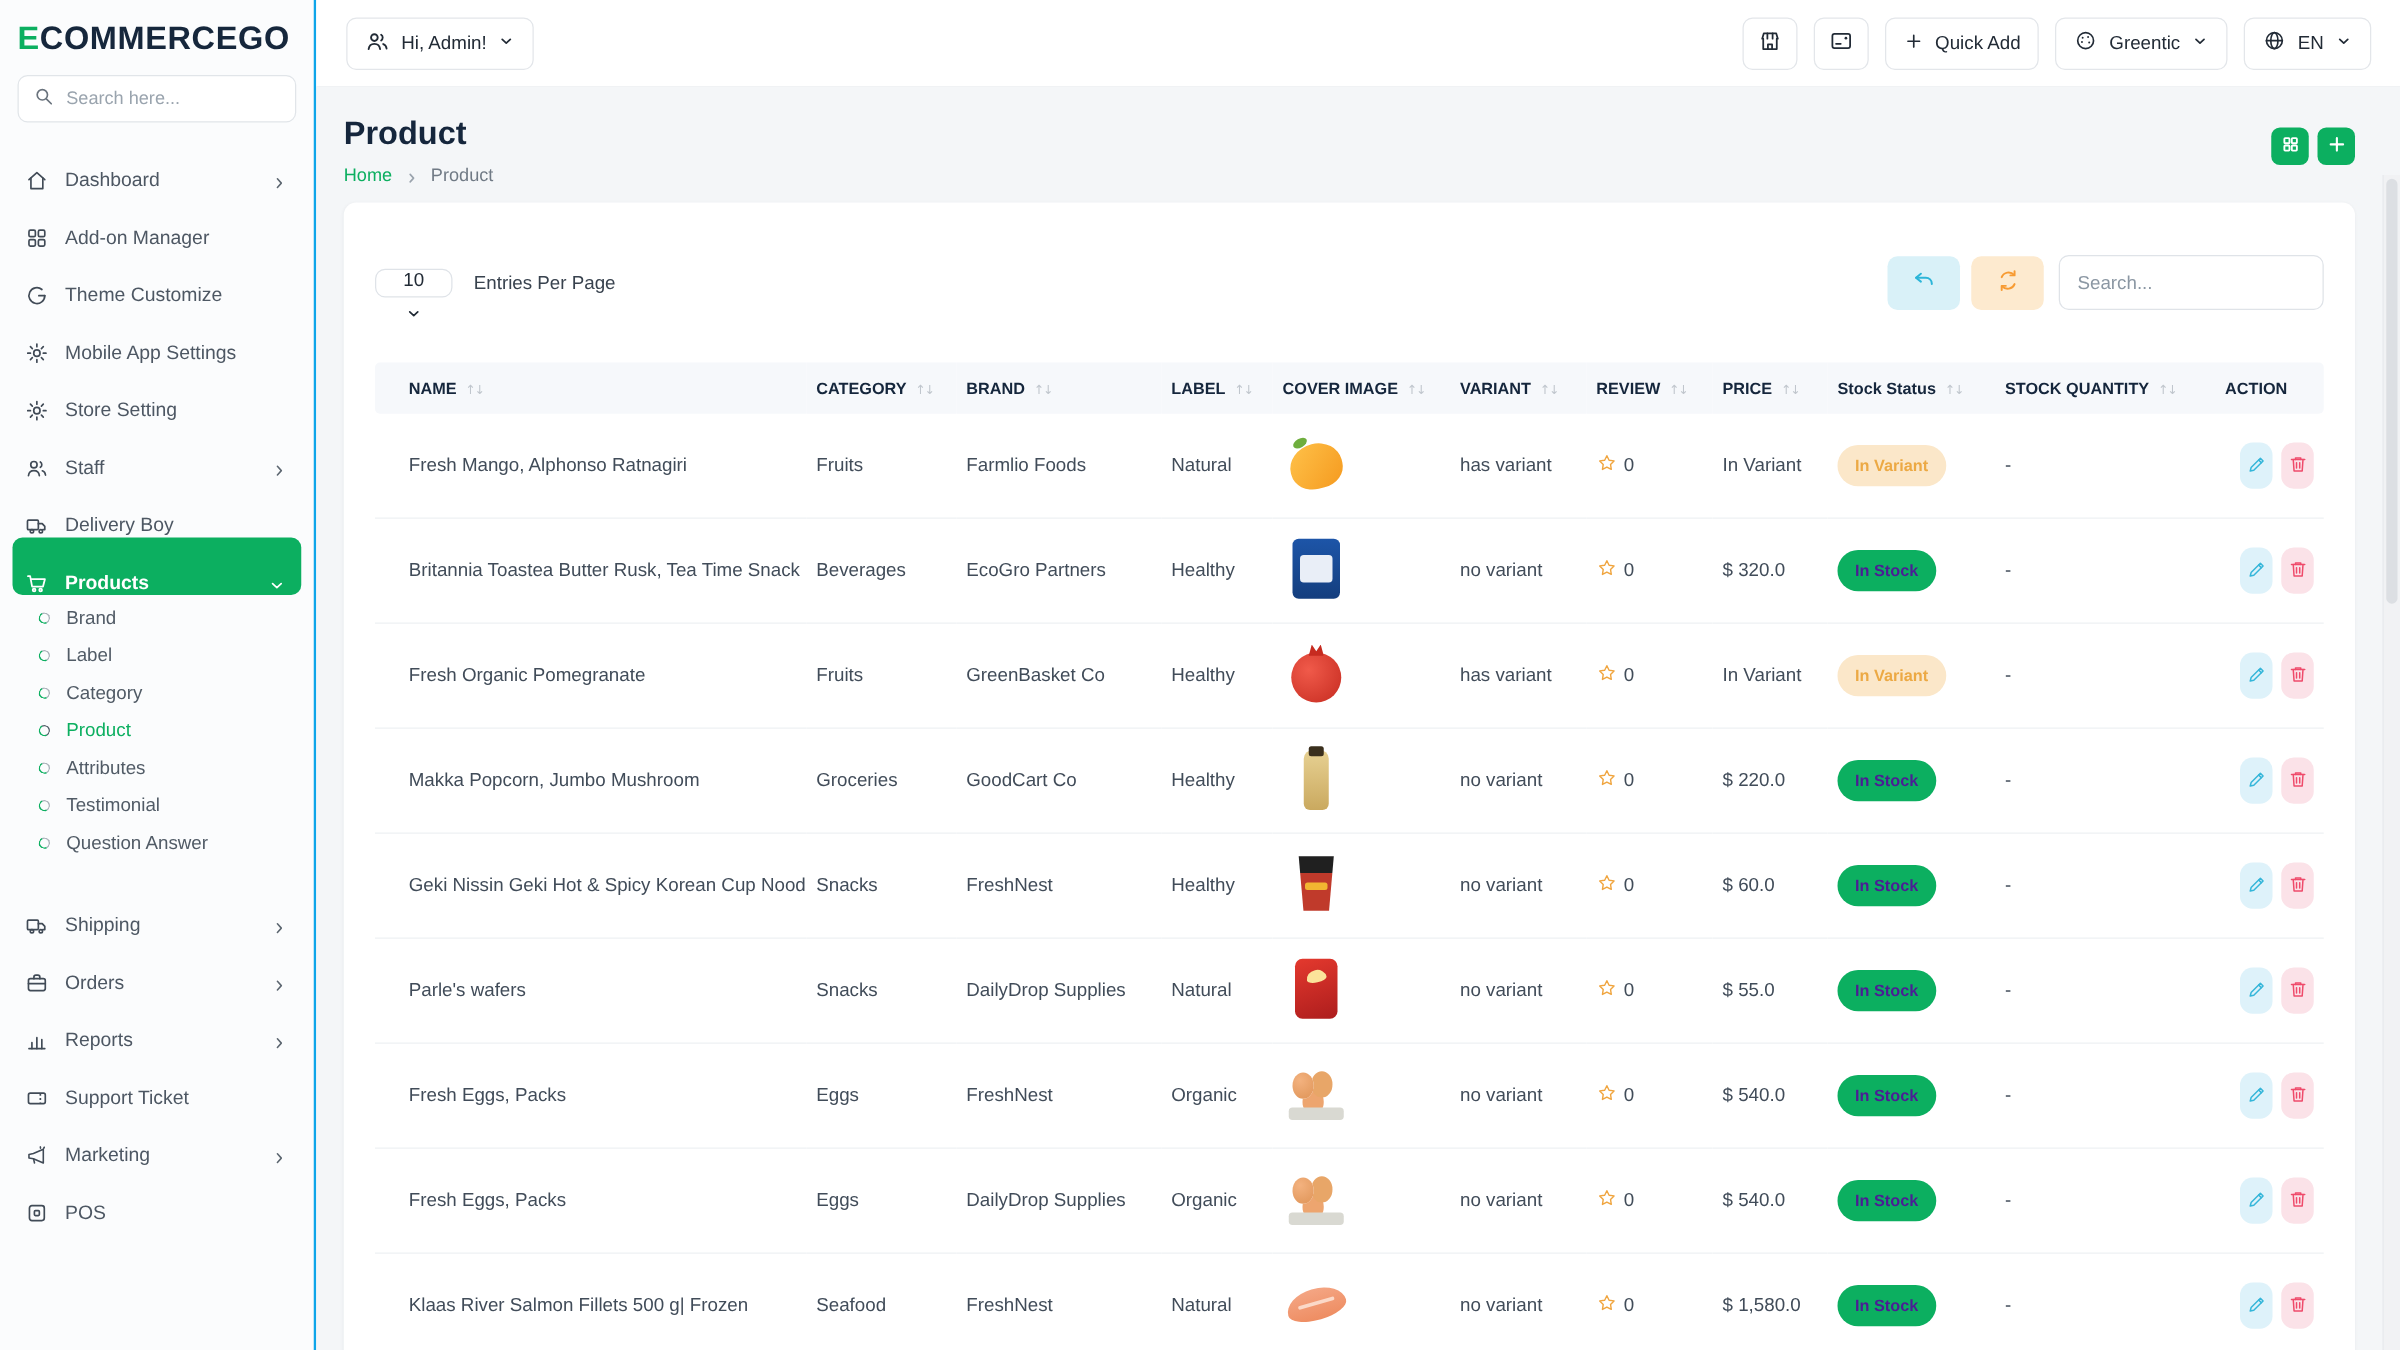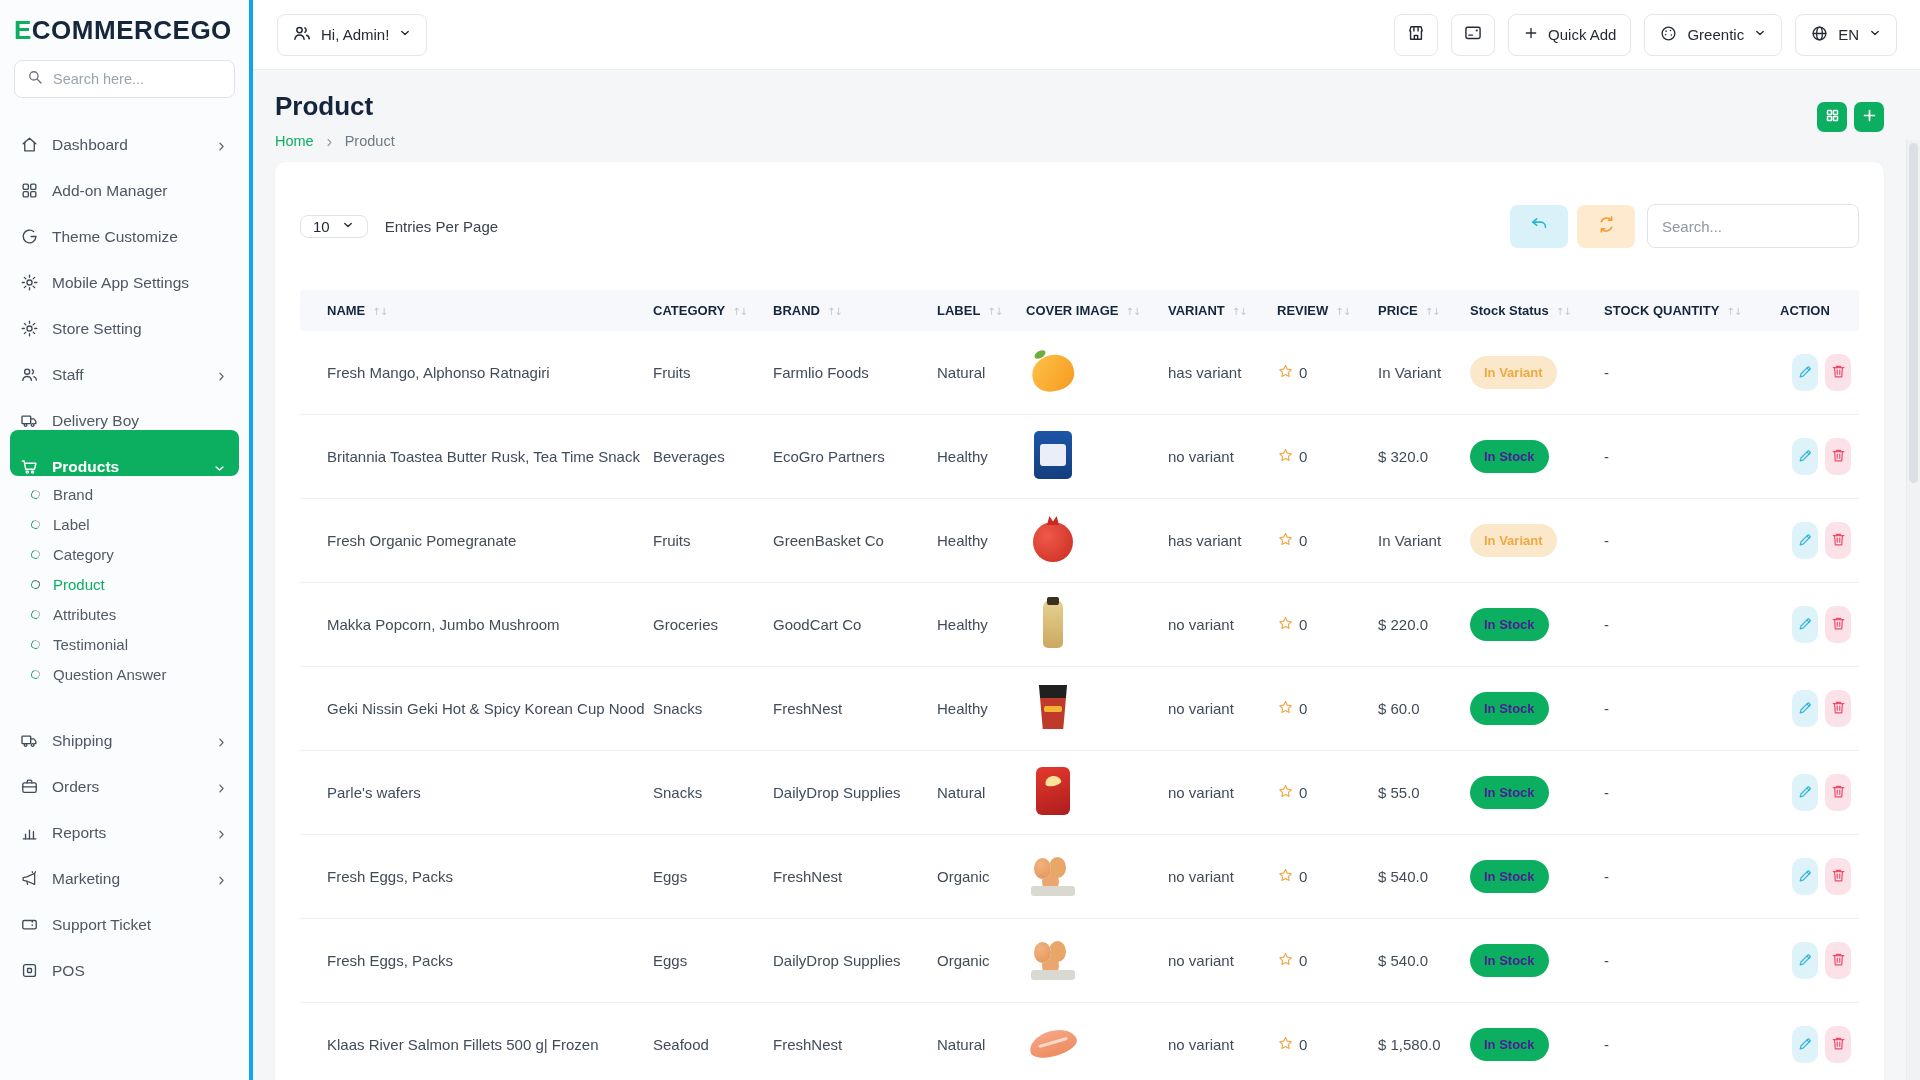--- a/index.html
+++ b/index.html
@@ -1,21 +1,21 @@
 <!DOCTYPE html>
 <html><head>
 <meta charset="utf-8">
 <style>
   * { margin:0; padding:0; box-sizing:border-box; }
   html,body { width:1920px; height:1080px; overflow:hidden; }
   body { font-family:"Liberation Sans", sans-serif; background:#fff; color:#414c59; }
   .app { display:flex; height:100%; }
 
   
-  .sidebar { width:253px; flex-shrink:0; background:#fbfcfd; border-right:4px solid #0ea5e9; overflow:hidden; }
+  .sidebar { width:253px; flex-shrink:0; background:#fbfcfd; border-right:2px solid #0ea5e9; overflow:hidden; }
   .logo { padding:15px 14px 10px; font-size:26px; font-weight:800; letter-spacing:.5px; color:#16273c; white-space:nowrap; }
   .logo .accent { color:#0caf60; }
   .side-search { margin:4px 14px 8px; height:38px; border:1px solid #e1e5e9; border-radius:8px; background:#fff; display:flex; align-items:center; gap:9px; padding:0 11px; }
   .side-search svg { flex-shrink:0; }
   .side-search input { border:none; outline:none; width:100%; font-size:14.5px; font-family:inherit; color:#3c4654; background:transparent; }
   .side-search input::placeholder { color:#9aa4ae; }
   .nav { margin-top:10px; }
   .nav-item { height:46px; display:flex; align-items:flex-end; gap:13px; padding:0 20px; font-size:15.5px; color:#4d5763; cursor:pointer; }
   .nav-item .nicon { display:flex; width:19px; justify-content:center; }
   .nav-item svg { stroke:#414b57; }
@@ -43,21 +43,21 @@
   .page-title { font-size:26px; font-weight:700; color:#15263c; margin:4px 0 11px; }
   .breadcrumb { display:flex; align-items:flex-end; gap:9px; font-size:14.5px; }
   .crumb-home { color:#0caf60; cursor:pointer; }
   .crumb-sep svg { stroke:#9aa3ad; display:block; }
   .crumb-cur { color:#707a85; }
   .head-actions { display:flex; gap:7px; margin-top:15px; }
   .sq-btn { width:30px; height:30px; border-radius:7px; background:#0caf60; border:none; display:flex; align-items:center; justify-content:center; cursor:pointer; }
 
   .card { background:#fff; border-radius:10px; margin-top:13px; padding:42px 25px 20px; box-shadow:0 1px 3px rgba(20,30,50,.05); height:950px; }
   .card-toolbar { display:flex; align-items:center; margin-bottom:42px; }
-  .entries { height:23px; min-width:62px; border:1px solid #dfe3e8; border-radius:8px; display:flex; align-items:center; gap:11px; padding:0 12px; font-size:15px; color:#222b36; cursor:pointer; background:#fff; }
+  .entries { height:23px; min-width:62px; border:1px solid #dfe3e8; border-radius:8px; display:flex; align-items:center; gap:11px; padding:0 12px; font-size:15px; color:#222b36; cursor:pointer; background:#fff;flex-direction:column; }
   .entries svg { stroke:#222b36; }
   .entries-label { margin-left:17px; font-size:15px; color:#38424e; }
   .tool-right { margin-left:auto; display:flex; align-items:center; }
   .soft-btn { width:58px; height:43px; border:none; border-radius:8px; display:flex; align-items:center; justify-content:center; cursor:pointer; }
   .soft-undo { background:#d9f1f8; margin-right:9px; }
   .soft-undo svg { stroke:#2cb5d8; }
   .soft-refresh { background:#fdeacf; }
   .soft-refresh svg { stroke:#f79b33; }
   .table-search { width:212px; height:44px; border:1px solid #dfe3e8; border-radius:8px; padding:0 14px; font-size:15px; font-family:inherit; color:#222b36; margin-left:12px; outline:none; background:#fff; }
   .table-search::placeholder { color:#8b97a3; }
@@ -291,41 +291,41 @@
           </span>
         <span>Reports</span>
         <span class="chev">
             <svg width="15" height="15" viewBox="0 0 24 24" fill="none" stroke-width="2" stroke-linecap="round" stroke-linejoin="round">
               <path d="M9.5 6.5l5 5.5-5 5.5"></path>
             </svg>
           </span>
       </div>
       <div class="nav-item">
         <span class="nicon">
+            <svg width="19" height="19" viewBox="0 0 24 24" fill="none" stroke-width="1.7" stroke-linejoin="round">
+              <rect x="3.5" y="7" width="17" height="10.5" rx="1.8"></rect>
+              <path d="M15.5 7.5v9.5" stroke-dasharray="2 2.4"></path>
+            </svg>
+          </span>
+        <span>Support Ticket</span>
+      </div>
+      <div class="nav-item">
+        <span class="nicon">
             <svg width="19" height="19" viewBox="0 0 24 24" fill="none" stroke-width="1.6" stroke-linecap="round" stroke-linejoin="round">
               <path d="M4 10.8v3.6l4.5.8 10 4.3V5.5L8.5 9.9 4 10.8z"></path>
               <path d="M8.7 15.5l.9 4"></path>
               <path d="M15.5 3.2l.2 1.2M19.5 3.5l-.6 1.2"></path>
             </svg>
           </span>
         <span>Marketing</span>
         <span class="chev">
             <svg width="15" height="15" viewBox="0 0 24 24" fill="none" stroke-width="2" stroke-linecap="round" stroke-linejoin="round">
               <path d="M9.5 6.5l5 5.5-5 5.5"></path>
             </svg>
           </span>
-      </div>
-      <div class="nav-item">
-        <span class="nicon">
-            <svg width="19" height="19" viewBox="0 0 24 24" fill="none" stroke-width="1.7" stroke-linejoin="round">
-              <rect x="3.5" y="7" width="17" height="10.5" rx="1.8"></rect>
-              <path d="M15.5 7.5v9.5" stroke-dasharray="2 2.4"></path>
-            </svg>
-          </span>
-        <span>Support Ticket</span>
       </div>
       <div class="nav-item">
         <span class="nicon">
             <svg width="19" height="19" viewBox="0 0 24 24" fill="none" stroke-width="1.7" stroke-linejoin="round">
               <rect x="4.5" y="4.5" width="15" height="15" rx="2.5"></rect>
               <rect x="9.5" y="9.5" width="5" height="5" rx="1"></rect>
             </svg>
           </span>
         <span>POS</span>
       </div>

